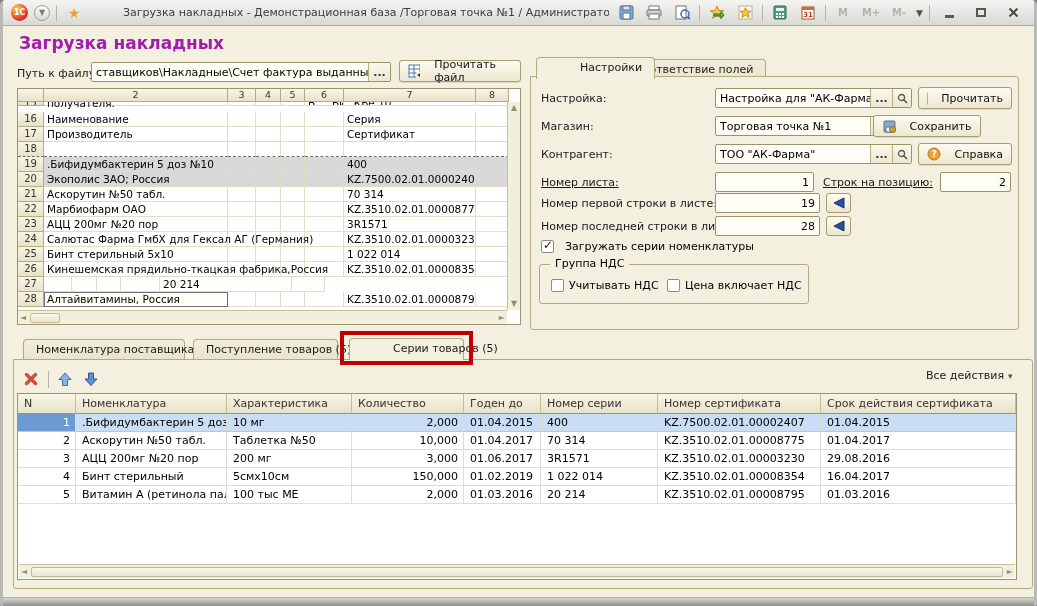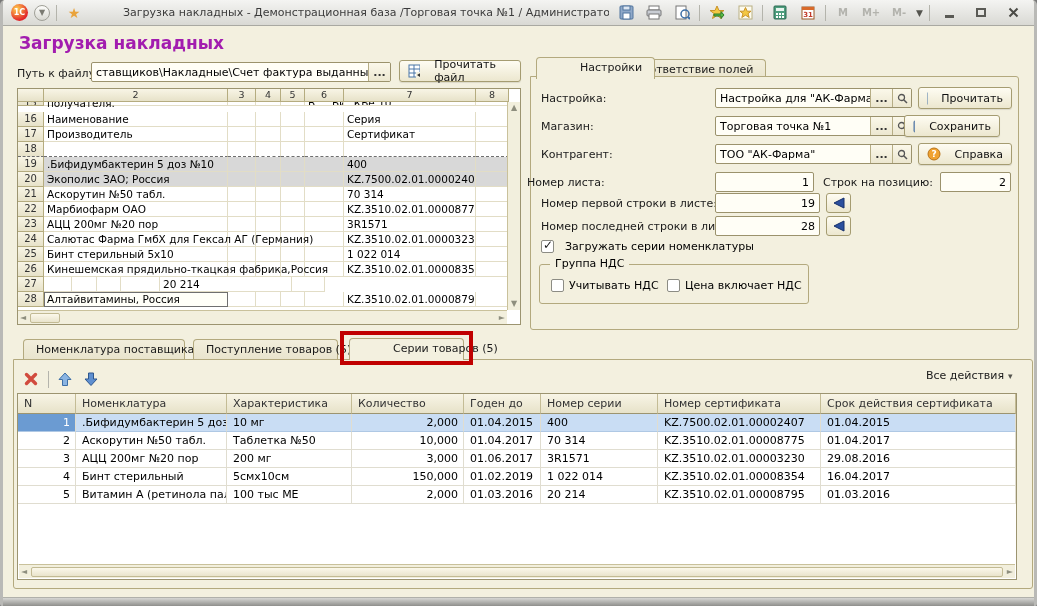--- a/index.html
+++ b/index.html
@@ -417,21 +417,21 @@
   <div class="field" style="left:712px; top:116px; width:197px;">
     <span class="txt">Торговая точка №1</span>
     <span class="dots">...</span>
     <span class="lens">
         <svg width="11" height="11">
           <circle cx="4.5" cy="4.5" r="3" fill="none" stroke="#555" stroke-width="1.3"></circle>
           <line x1="7" y1="7" x2="10" y2="10" stroke="#555" stroke-width="1.5"></line>
         </svg>
       </span>
   </div>
-  <div class="btn" style="left:901px; top:115px; width:96px;text-align:right;">
+  <div class="btn" style="left:870px; top:115px; width:108px;text-align:right;">
     <svg width="13" height="13">
         <rect x="1" y="1" width="11" height="11" rx="1" fill="#8FA8C8" stroke="#51749E"></rect>
         <rect x="3" y="7" width="6" height="5" fill="#fff" stroke="#51749E"></rect>
         <circle cx="9.5" cy="9.5" r="3" fill="#C9A23A" stroke="#8A6C1C"></circle>
       </svg>
     <span>Сохранить</span>
   </div>
 
   <span class="lbl" style="left:538px; top:148px;">Контрагент:</span>
   <div class="field" style="left:712px; top:144px; width:197px;">
@@ -445,25 +445,25 @@
       </span>
   </div>
   <div class="btn" style="left:915px; top:143px; width:94px;">
     <svg width="14" height="14">
         <circle cx="7" cy="7" r="6" fill="#F0A231" stroke="#B8741A"></circle>
         <text x="7" y="10" font-size="9" text-anchor="middle" fill="#fff" font-weight="bold">?</text>
       </svg>
     <span>Справка</span>
   </div>
 
-  <span class="lbl" style="left:524px; top:176px;">Номер листа:</span>
+  <span class="lbl" style="left:538px; top:176px;text-decoration:underline;">Номер листа:</span>
   <div class="field" style="left:712px; top:172px; width:99px;">
     <span class="txt num">1</span>
   </div>
-  <span class="lbl" style="left:820px; top:176px;">Строк на позицию:</span>
+  <span class="lbl" style="left:820px; top:176px;text-decoration:underline;">Строк на позицию:</span>
   <div class="field" style="left:937px; top:172px; width:71px;">
     <span class="txt num">2</span>
   </div>
 
   <span class="lbl" style="left:538px; top:197px;">Номер первой строки в листе:</span>
   <div class="field" style="left:712px; top:193px; width:105px;">
     <span class="txt num">19</span>
   </div>
   <div class="sqbtn" style="left:823px; top:193px;">
     <svg width="13" height="12">

